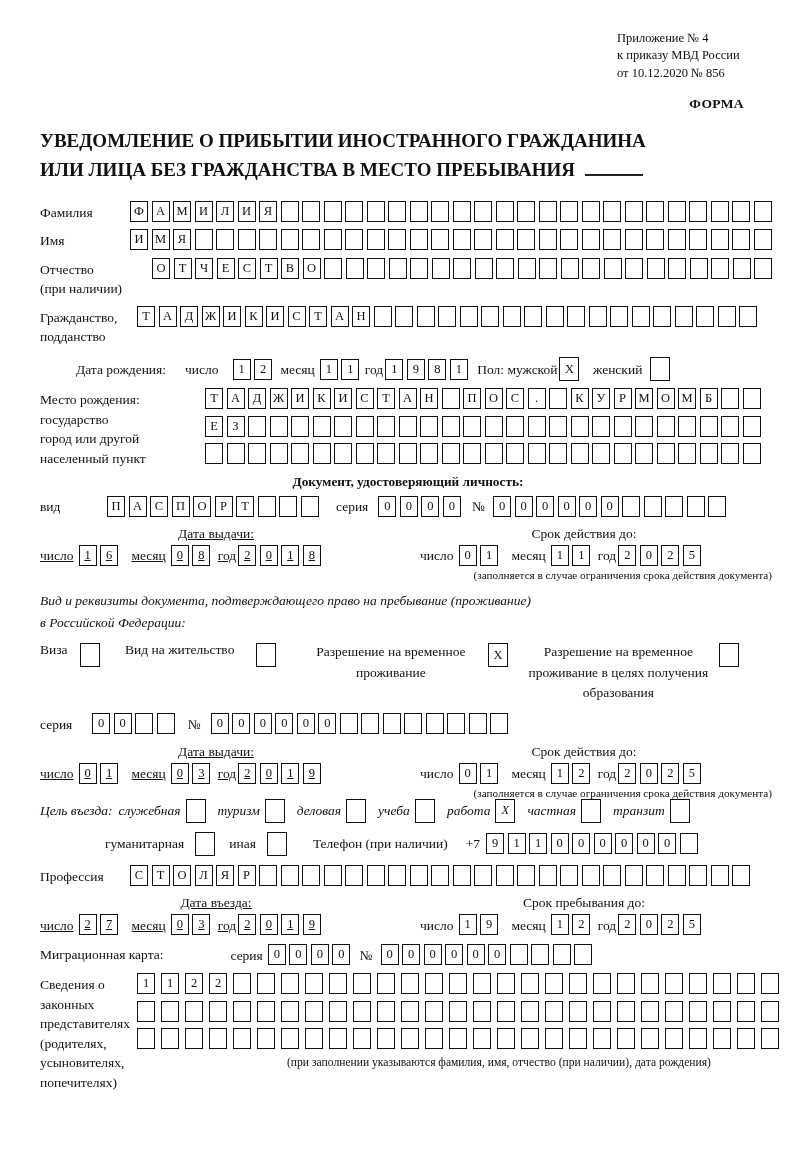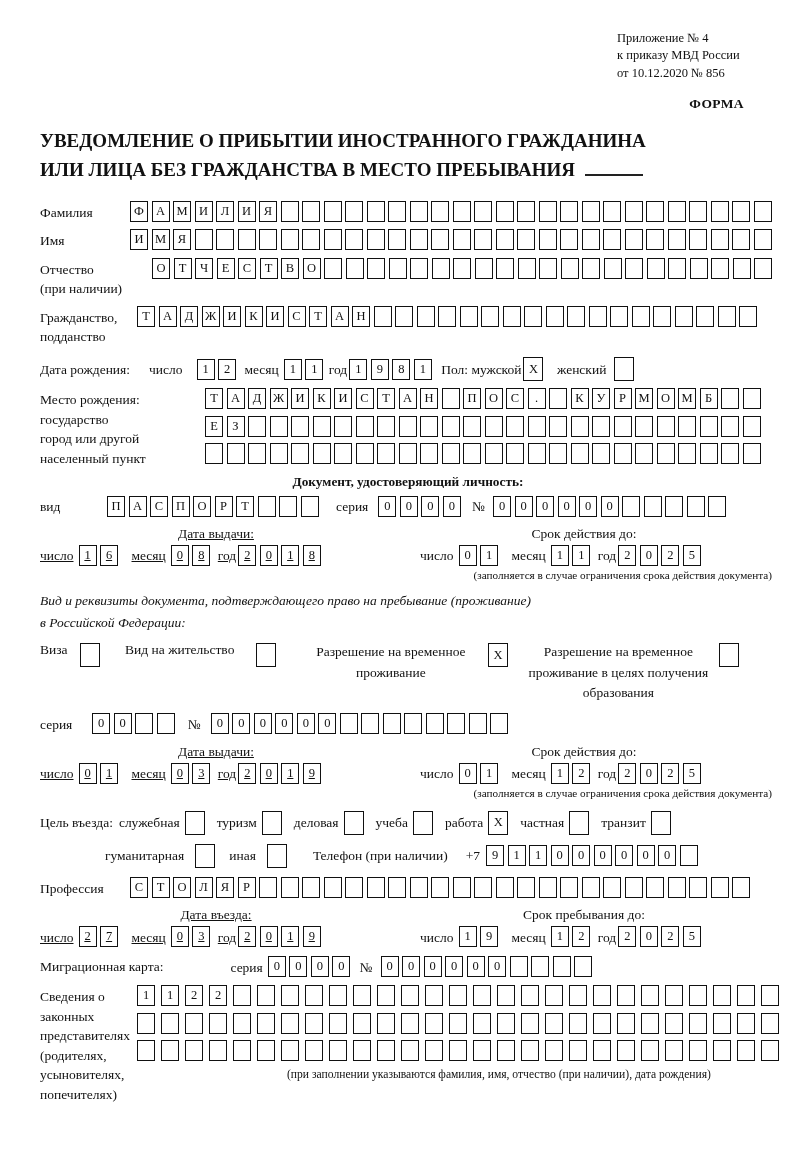--- a/index.html
+++ b/index.html
@@ -52,21 +52,21 @@
   .note { text-align:right; font-size:11.2px; margin-top:3px; padding-right:4px; }
 
   .para { font-size:13.5px; margin-top:9px; line-height:1.65;font-style:italic; }
 
   .viza { display:flex; align-items:flex-start; margin-top:8px; font-size:13.5px; }
   .viza .wrap { text-align:center; line-height:1.5; }
   .w170 { width:178px; margin-left:22px; }
   .w185 { width:186px; margin-left:14px; }
   .viza .cell.box { margin-left:8px; margin-top:1px; }
 
-  .goal { display:flex; align-items:center; margin-top:12px; font-size:13.5px; }
+  .goal { display:flex; align-items:center; font-size:13.5px;font-style:italic; }
   .goal .cell.box, .phone .cell.box { margin-left:5px; margin-right:0; }
   .goal .opt { margin-left:12px; }
   .phone { display:flex; align-items:center; margin-top:9px; font-size:13.5px; padding-left:65px; }
   .phone .plbl { margin-left:14px; }
   .phone .cells { margin-left:6px; }
 
   .migr { display:flex; align-items:center; margin-top:9px; font-size:13.5px; }
 
   .guard { display:flex; align-items:flex-start; margin-top:8px; }
   .caption { font-size:11.6px; margin-top:4px; margin-left:150px; }
@@ -232,21 +232,21 @@
         <span class="cell"></span>
         <span class="cell"></span>
         <span class="cell"></span>
         <span class="cell"></span>
         <span class="cell"></span>
         <span class="cell"></span>
       </div>
   </div>
 
   <div class="frow" style="align-items:center; margin-top:10px;">
-    <span class="lbl" style="width:104px;">Дата рождения:</span>
+    <span class="lbl" style="width:104px;margin-left:36px;">Дата рождения:</span>
     <span class="inlbl" style="padding-right:14px;">число</span>
     <span class="cells">
         <span class="cell">1</span>
         <span class="cell">2</span>
       </span>
     <span class="inlbl">месяц</span>
     <span class="cells">
         <span class="cell">1</span>
         <span class="cell">1</span>
       </span>

